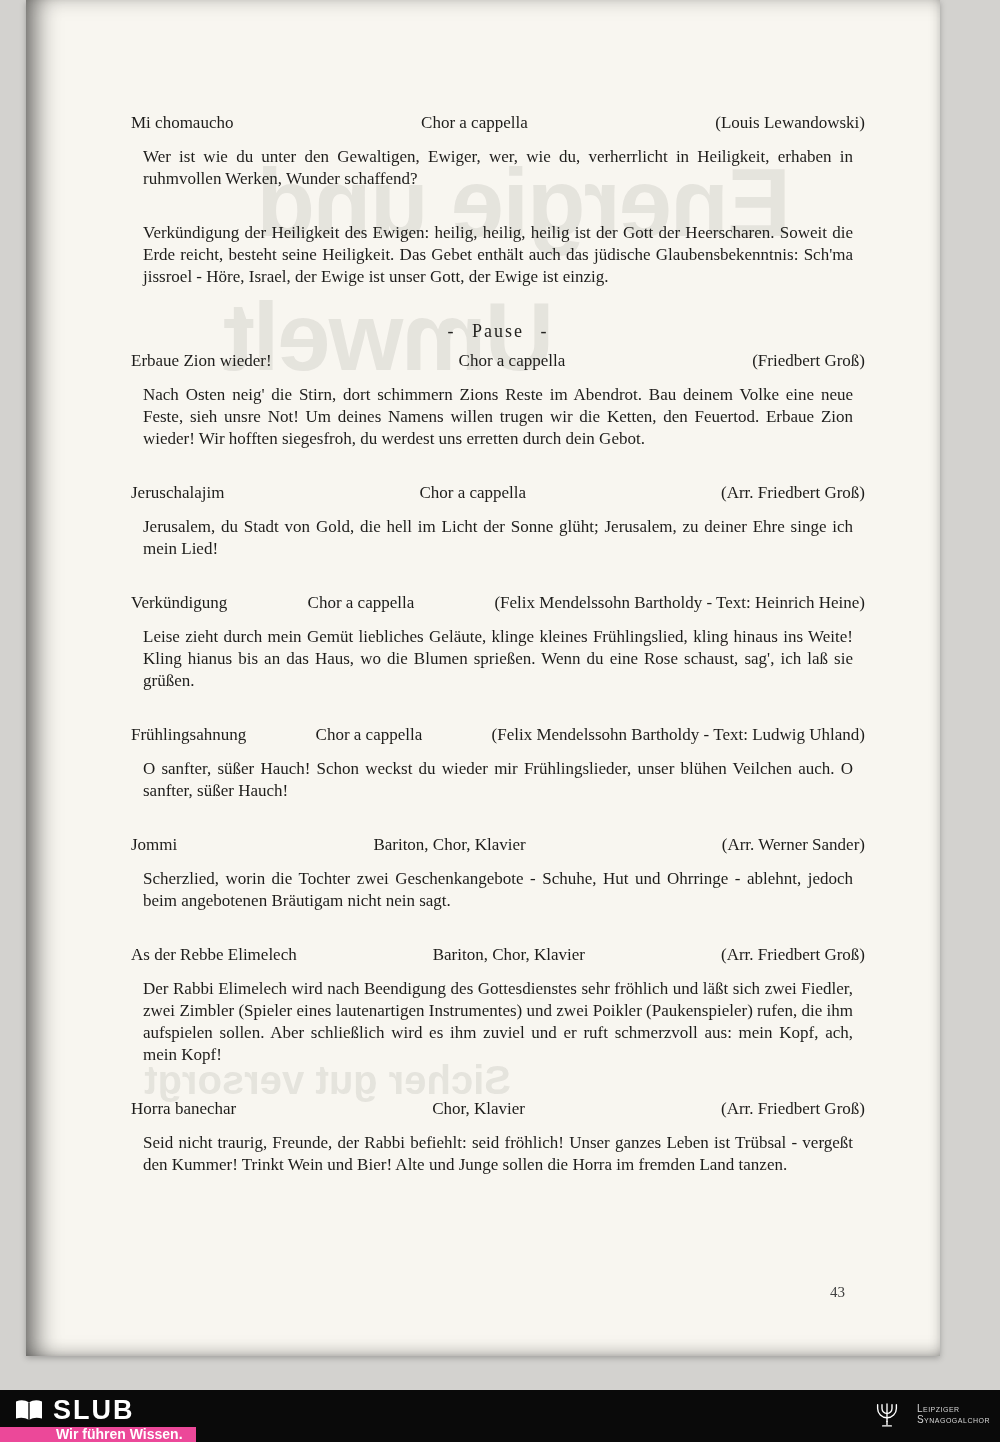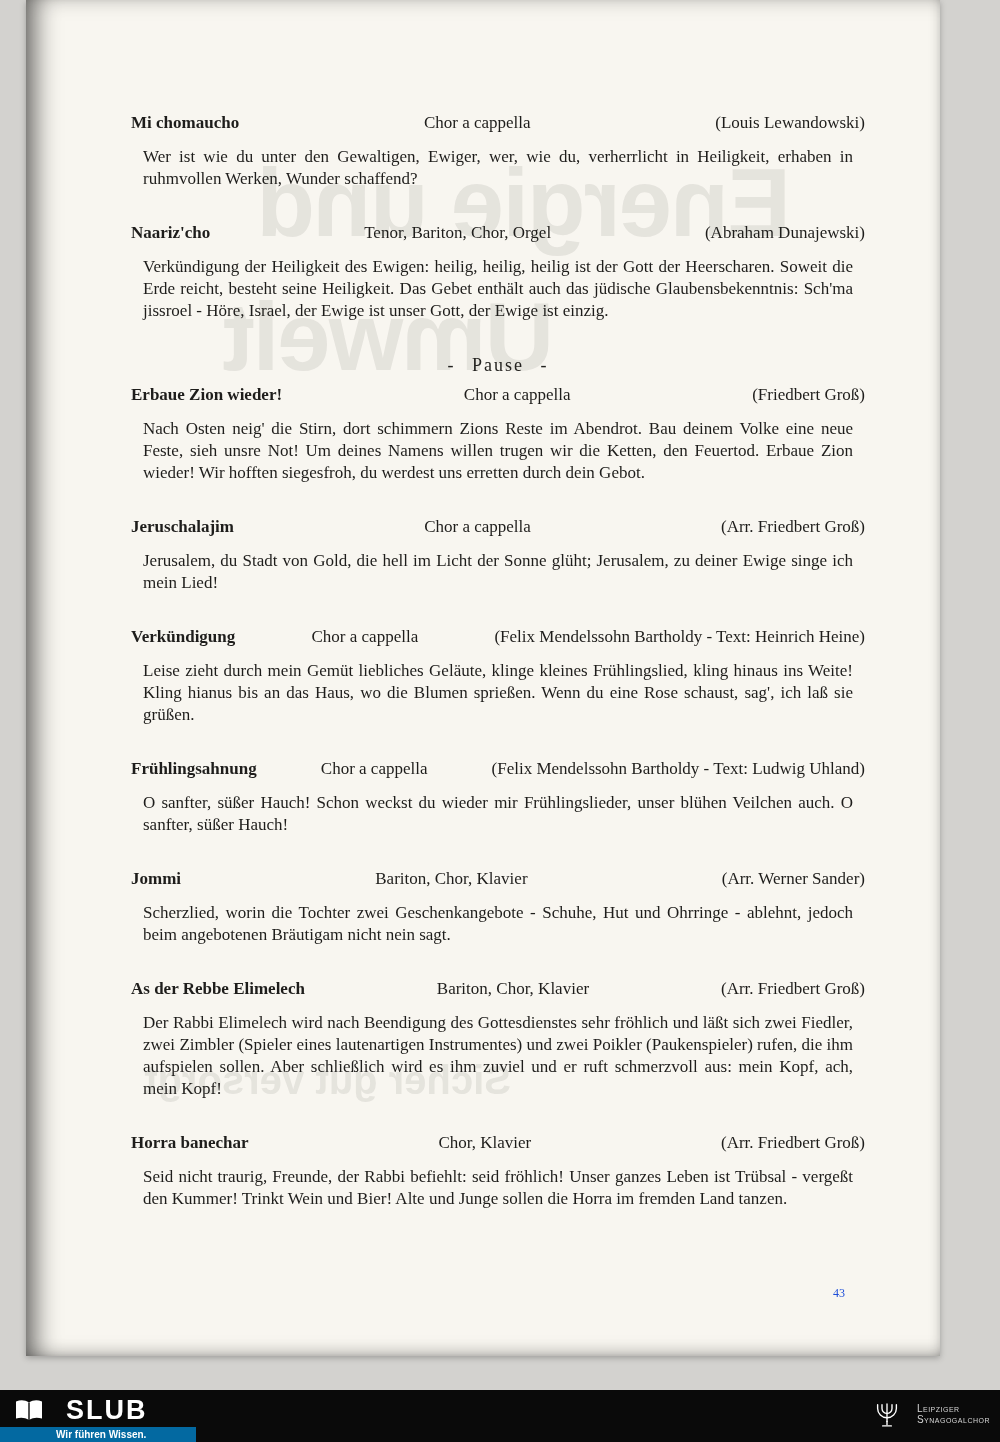--- a/index.html
+++ b/index.html
@@ -34,49 +34,49 @@
   .content{
     position:relative;z-index:1;
     padding:112px 75px 0 105px;
     color:#1e1d1b;font-size:17px;line-height:22px;
   }
   .entry{margin-bottom:32px;}
   .ehead{
     display:flex;justify-content:space-between;align-items:baseline;
     margin-bottom:9px;
   }
-  .etitle{font-weight:bold;white-space:nowrap;}
+  .etitle{font-weight:normal;white-space:nowrap;}
   .eens{white-space:nowrap;}
   .ecred{white-space:nowrap;text-align:right;}
   .edesc{margin:12px;text-align:justify;}
   .pause{
     text-align:center;margin:0 0 8px 0;
     letter-spacing:2px;word-spacing:10px;font-size:18px;color:#242320;
   }
   .pagenum{
     position:absolute;right:95px;bottom:55px;z-index:1;
-    font-size:12px;color:#1d4ed8;
+    font-size:15px;color:#404040;
   }
   
   .footer{
     position:absolute;left:0;bottom:0;width:1000px;height:52px;
     background:#0a0a0a;z-index:3;
     font-family:"Liberation Sans", sans-serif;
   }
   .slub{
     position:absolute;left:14px;top:3px;height:34px;
-    display:flex;align-items:center;gap:22px;
+    display:flex;align-items:center;gap:9px;
   }
   .slub-word{
     color:#ffffff;font-weight:bold;font-size:27px;letter-spacing:2px;
   }
   .tagline{
     position:absolute;left:0;bottom:0;width:196px;height:15px;
-    background:#0369a1;color:#ffffff;
-    font-size:10px;font-weight:bold;line-height:15px;
+    background:#ec4899;color:#ffffff;
+    font-size:14px;font-weight:bold;line-height:15px;
     padding-left:56px;box-sizing:border-box;white-space:nowrap;
   }
   .choir{
     position:absolute;right:10px;top:8px;
     display:flex;align-items:center;gap:15px;
   }
   .choir-text{
     display:flex;flex-direction:column;justify-content:center;
     color:#d6d6d6;font-size:10px;line-height:11px;
     font-variant:small-caps;letter-spacing:0.5px;
@@ -97,46 +97,41 @@
     <section class="entry">
       <div class="ehead">
         <span class="etitle">Mi chomaucho</span>
         <span class="eens">Chor a cappella</span>
         <span class="ecred">(Louis Lewandowski)</span>
       </div>
       <p class="edesc">Wer ist wie du unter den Gewaltigen, Ewiger, wer, wie du, verherrlicht in Heiligkeit, erhaben in ruhmvollen Werken, Wunder schaffend?</p>
     </section>
 
     <section class="entry">
-      <div class="ehead">
-        <span class="etitle">Naariz'cho</span>
-        <span class="eens">Tenor, Bariton, Chor, Orgel</span>
-        <span class="ecred">(Abraham Dunajewski)</span>
-      </div>
       <p class="edesc">Verkündigung der Heiligkeit des Ewigen: heilig, heilig, heilig ist der Gott der Heerscharen. Soweit die Erde reicht, besteht seine Heiligkeit. Das Gebet enthält auch das jüdische Glaubensbekenntnis: Sch'ma jissroel - Höre, Israel, der Ewige ist unser Gott, der Ewige ist einzig.</p>
     </section>
 
     <div class="pause">-  Pause  -</div>
 
     <section class="entry">
       <div class="ehead">
         <span class="etitle">Erbaue Zion wieder!</span>
         <span class="eens">Chor a cappella</span>
         <span class="ecred">(Friedbert Groß)</span>
       </div>
       <p class="edesc">Nach Osten neig' die Stirn, dort schimmern Zions Reste im Abendrot. Bau deinem Volke eine neue Feste, sieh unsre Not! Um deines Namens willen trugen wir die Ketten, den Feuertod. Erbaue Zion wieder! Wir hofften siegesfroh, du werdest uns erretten durch dein Gebot.</p>
     </section>
 
     <section class="entry">
       <div class="ehead">
         <span class="etitle">Jeruschalajim</span>
         <span class="eens">Chor a cappella</span>
         <span class="ecred">(Arr. Friedbert Groß)</span>
       </div>
-      <p class="edesc">Jerusalem, du Stadt von Gold, die hell im Licht der Sonne glüht; Jerusalem, zu deiner Ewige singe ich mein Lied!</p>
+      <p class="edesc">Jerusalem, du Stadt von Gold, die hell im Licht der Sonne glüht; Jerusalem, zu deiner Ehre singe ich mein Lied!</p>
     </section>
 
     <section class="entry">
       <div class="ehead">
         <span class="etitle">Verkündigung</span>
         <span class="eens">Chor a cappella</span>
         <span class="ecred">(Felix Mendelssohn Bartholdy  -  Text: Heinrich Heine)</span>
       </div>
       <p class="edesc">Leise zieht durch mein Gemüt liebliches Geläute, klinge kleines Frühlingslied, kling hinaus ins Weite! Kling hianus bis an das Haus, wo die Blumen sprießen. Wenn du eine Rose schaust, sag', ich laß sie grüßen.</p>
     </section>

